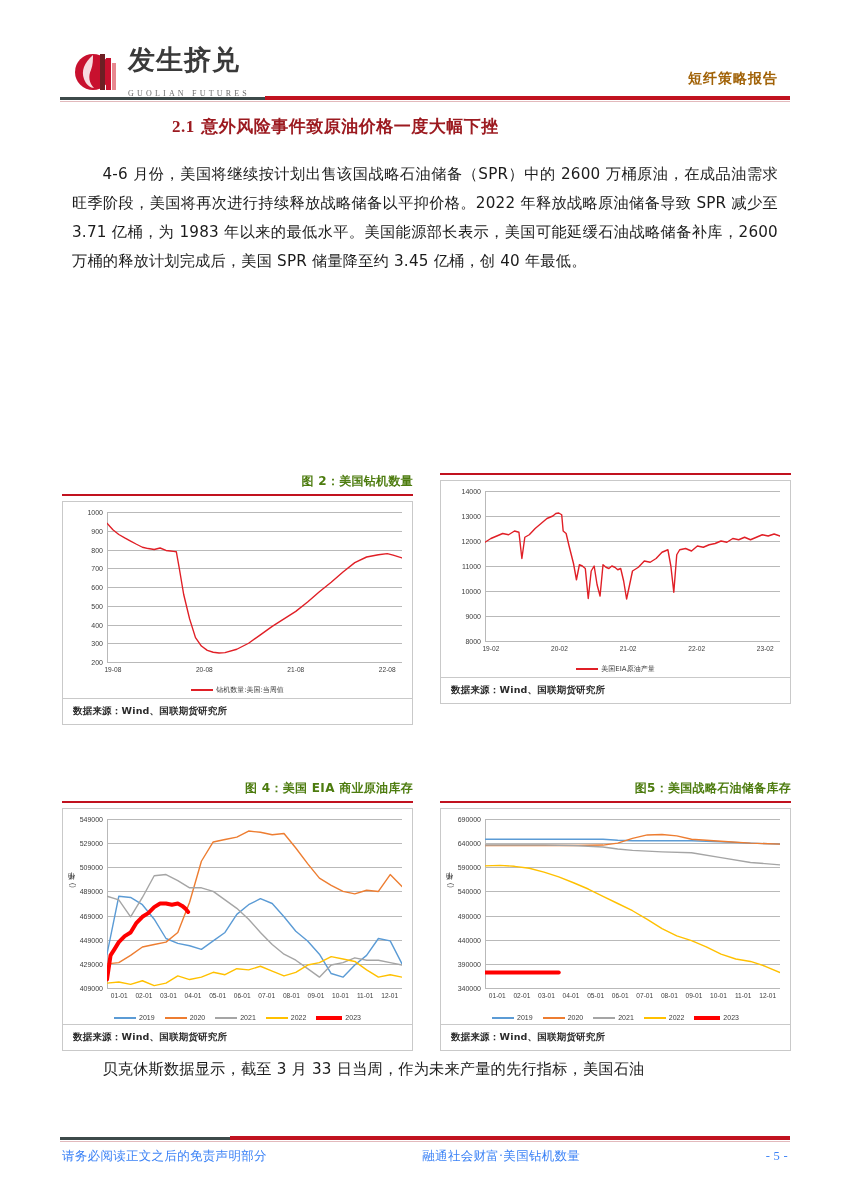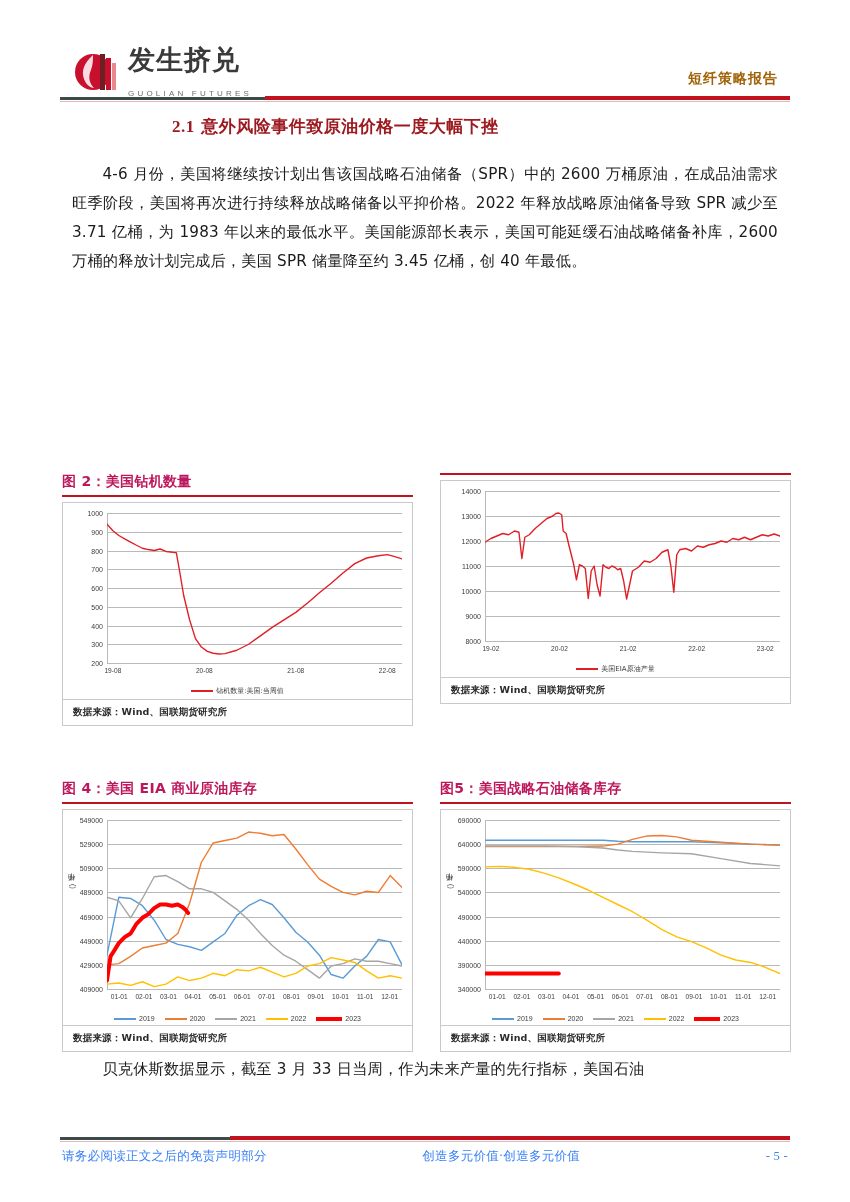--- a/index.html
+++ b/index.html
@@ -6,21 +6,21 @@
   body{font-family:"Liberation Serif", serif;}
   .page{
     position:relative;width:850px;height:1202px;background:#fff;margin:0 auto;
     box-sizing:border-box;overflow:hidden;
   }
   
   .header{position:absolute;left:0;top:0;width:850px;height:108px;}
   .logo-wrap{position:absolute;left:72px;top:46px;display:flex;align-items:center;gap:10px;}
   .logo-mark{width:46px;height:46px;position:relative;}
   .logo-text-cn{font-family:"DejaVu Sans", sans-serif;font-weight:bold;font-size:27px;color:#3a3a3a;letter-spacing:1px;line-height:1;}
-  .logo-text-en{font-family:Liberation Sans, sans-serif;font-size:8px;color:#6d6d6d;letter-spacing:3.2px;margin-top:16px;}
+  .logo-text-en{font-family:Liberation Serif, serif;font-size:8px;color:#6d6d6d;letter-spacing:3.2px;margin-top:16px;}
   .header-title{
     position:absolute;right:72px;top:70px;font-family:"DejaVu Sans", sans-serif;
     font-size:14px;color:#a16207;letter-spacing:1px;font-weight:600;
   }
   .header-rule{position:absolute;left:0;top:96px;width:850px;height:5px;}
   .header-rule .dark{position:absolute;left:60px;top:1px;width:205px;height:3px;background:#3d4a4a;}
   .header-rule .red{position:absolute;left:265px;top:0;width:525px;height:4px;background:#c1121f;}
   .header-rule .thin{position:absolute;left:60px;top:5px;width:730px;height:1px;background:#e2b9bc;}
 
   
@@ -36,22 +36,22 @@
     margin:0 0 14px 0;font-size:15.2px;line-height:29px;color:#1b1b1b;
     text-align:justify;text-indent:2em;font-family:"DejaVu Sans", sans-serif;
     letter-spacing:0.2px;
   }
   #para-block{top:160px;}
   #para-tail{top:1055px;}
 
   
   .fig{position:absolute;width:351px;}
   .fig-caption{
-    font-family:"DejaVu Sans", sans-serif;font-size:14px;font-weight:bold;
-    color:#be185d;margin-bottom:4px;letter-spacing:0.3px;
+    font-family:"DejaVu Sans", sans-serif;font-size:12px;font-weight:bold;
+    color:#4d7c0f;margin-bottom:4px;letter-spacing:0.3px;text-align:right;
   }
   .fig-rule{height:2px;background:#c1121f;margin-bottom:5px;}
   .fig-box{border:1px solid #c9c9c9;box-sizing:border-box;padding:0;background:#fff;}
   .fig-chart{height:196px;position:relative;background:#fff;}
   .fig-src{
     border-top:1px solid #c9c9c9;font-family:"DejaVu Sans", sans-serif;font-size:9.5px;
     color:#2b2b2b;padding:6px 0 6px 10px;font-weight:bold;letter-spacing:0.2px;
   }
   #fig2{left:62px;top:473px;}
   #fig3{left:440px;top:473px;}
@@ -363,17 +363,17 @@
     <p class="para">贝克休斯数据显示，截至 3 月 33 日当周，作为未来产量的先行指标，美国石油</p>
   </div>
 
   <div class="footer-rule">
     <span class="dark"></span>
       <span class="red"></span>
       <span class="thin"></span>
   </div>
   <div class="footer">
     <span>请务必阅读正文之后的免责声明部分</span>
-    <span class="mid">创造多元价值·创造多元价值</span>
+    <span class="mid">融通社会财富·美国钻机数量</span>
     <span class="pg">- 5 -</span>
   </div>
 
 </div>
 
 </body></html>

